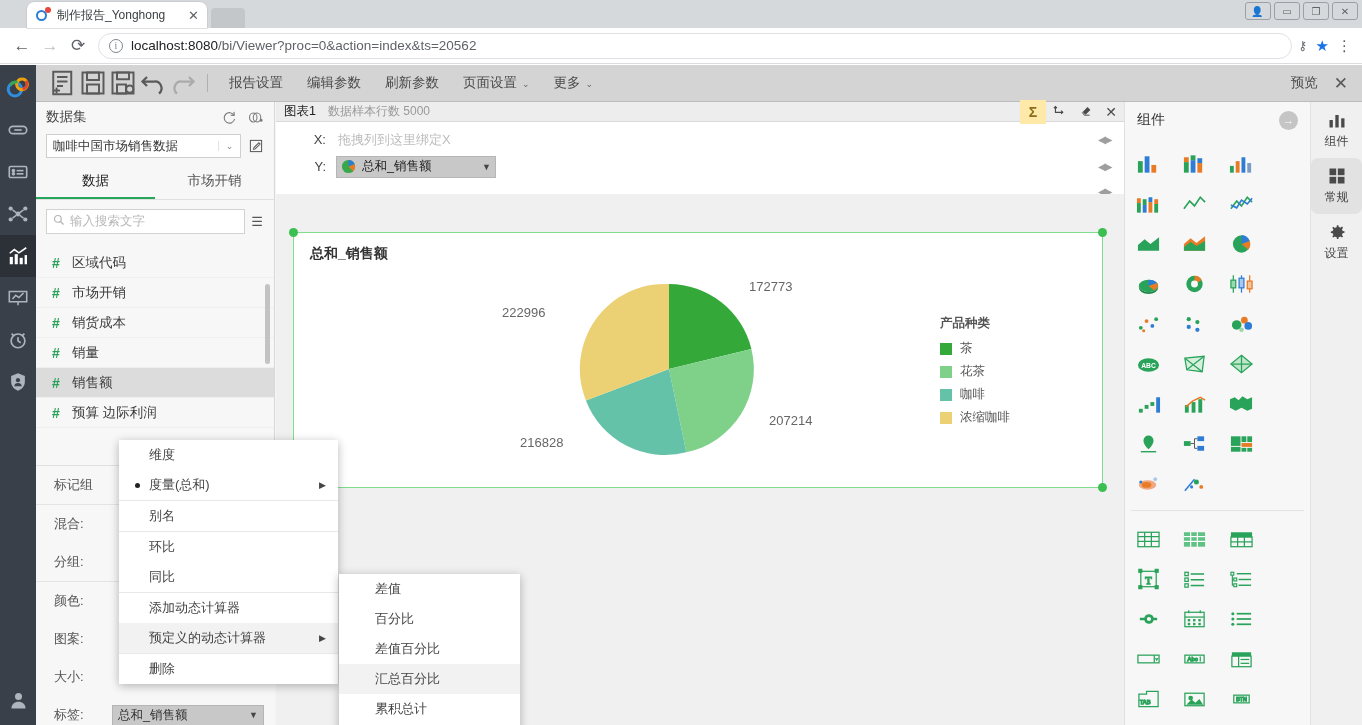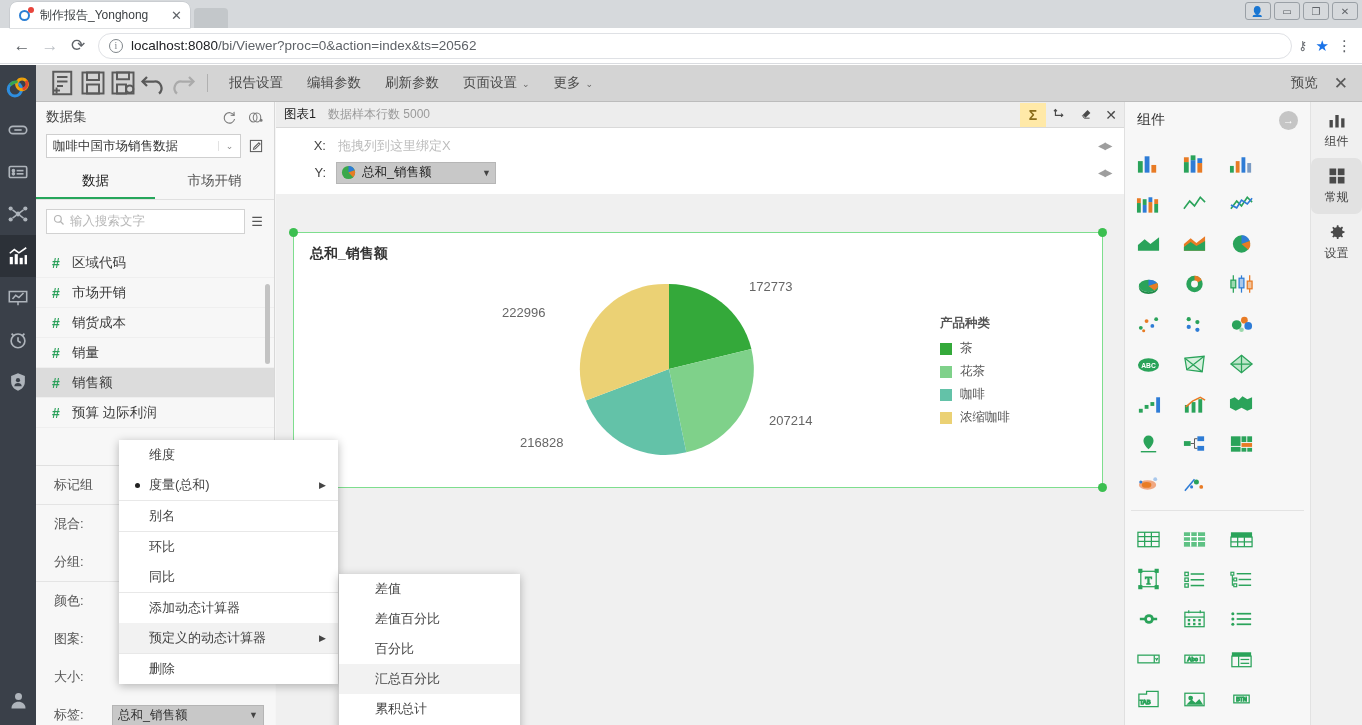--- a/index.html
+++ b/index.html
@@ -7,21 +7,21 @@
   body {
     font-family: "Liberation Sans", "DejaVu Sans", sans-serif;
     font-size: 13px;
     color:#333;
     background:#fff;
     position:relative;
   }
   
   #browser-tabstrip {
     height:28px; background:#d6d9dc; position:relative;
-    display:flex; align-items:flex-end;
+    display:flex; align-items:flex-end;padding-left:17px;
   }
   .tab {
     margin-left:10px; height:26px; background:#fff; border-radius:7px 7px 0 0;
     display:flex; align-items:center; padding:0 8px 0 9px; min-width:180px;
     position:relative; box-shadow:0 0 0 0.5px #bdc1c6;
   }
   .tab .favicon { width:14px; height:14px; margin-right:7px; position:relative; }
   .tab .favicon .ring {
     position:absolute; left:0; top:2px; width:11px; height:11px; border-radius:50%;
     border:2.5px solid #2b7fd4;
@@ -135,21 +135,21 @@
   .mk-row .k { font-size:13px; color:#555; width:58px; }
   .mk-div { height:1px; background:#e4e4e4; margin:0 0; }
   .mk-pill { height:21px; background:#c8c8c8; border:1px solid #b5b5b5;
     display:flex; align-items:center; padding:0 5px; width:152px; }
   .mk-pill .p-lbl { flex:1; font-size:12.5px; color:#333; }
   .mk-pill .p-cv { font-size:9px; color:#444; }
 
   
   #work { position:absolute; left:276px; top:37px; width:848px; height:623px;
     background:#f0f0f0; }
-  #work-head { height:26px; background:#ededed; border-bottom:1px solid #d9d9d9;
+  #work-head { height:20px; background:#ededed; border-bottom:1px solid #d9d9d9;
     display:flex; align-items:center; padding-left:8px; }
   #work-head .ttl { font-size:12.5px; color:#222; }
   #work-head .sub { font-size:12px; color:#9a9a9a; margin-left:12px; }
   #work-head .spacer { flex:1; }
   .wh-icon { width:26px; height:24px; display:flex; align-items:center; justify-content:center;
     color:#4a4a4a; font-size:14px; }
   .wh-icon.sigma { background:#ffe9a8; border:1px solid #e3c濃; }
   .wh-icon.sigma { background:#ffe9a8; color:#8a6d1a; font-weight:bold; }
   #binds { background:#fff; border-bottom:1px solid #e2e2e2; padding:4px 0 2px 0; }
   .bind-row { height:27px; display:flex; align-items:center; }
@@ -1026,24 +1026,24 @@
     <div class="mi">
         <span>删除</span>
       </div>
   </div>
 
   <div id="submenu">
     <div class="mi">
         <span>差值</span>
       </div>
     <div class="mi">
+        <span>百分比</span>
+      </div>
+    <div class="mi">
         <span>差值百分比</span>
-      </div>
-    <div class="mi">
-        <span>百分比</span>
       </div>
     <div class="mi hl">
         <span>汇总百分比</span>
       </div>
     <div class="mi">
         <span>累积总计</span>
       </div>
     <div class="mi"></div>
 
   </div>

